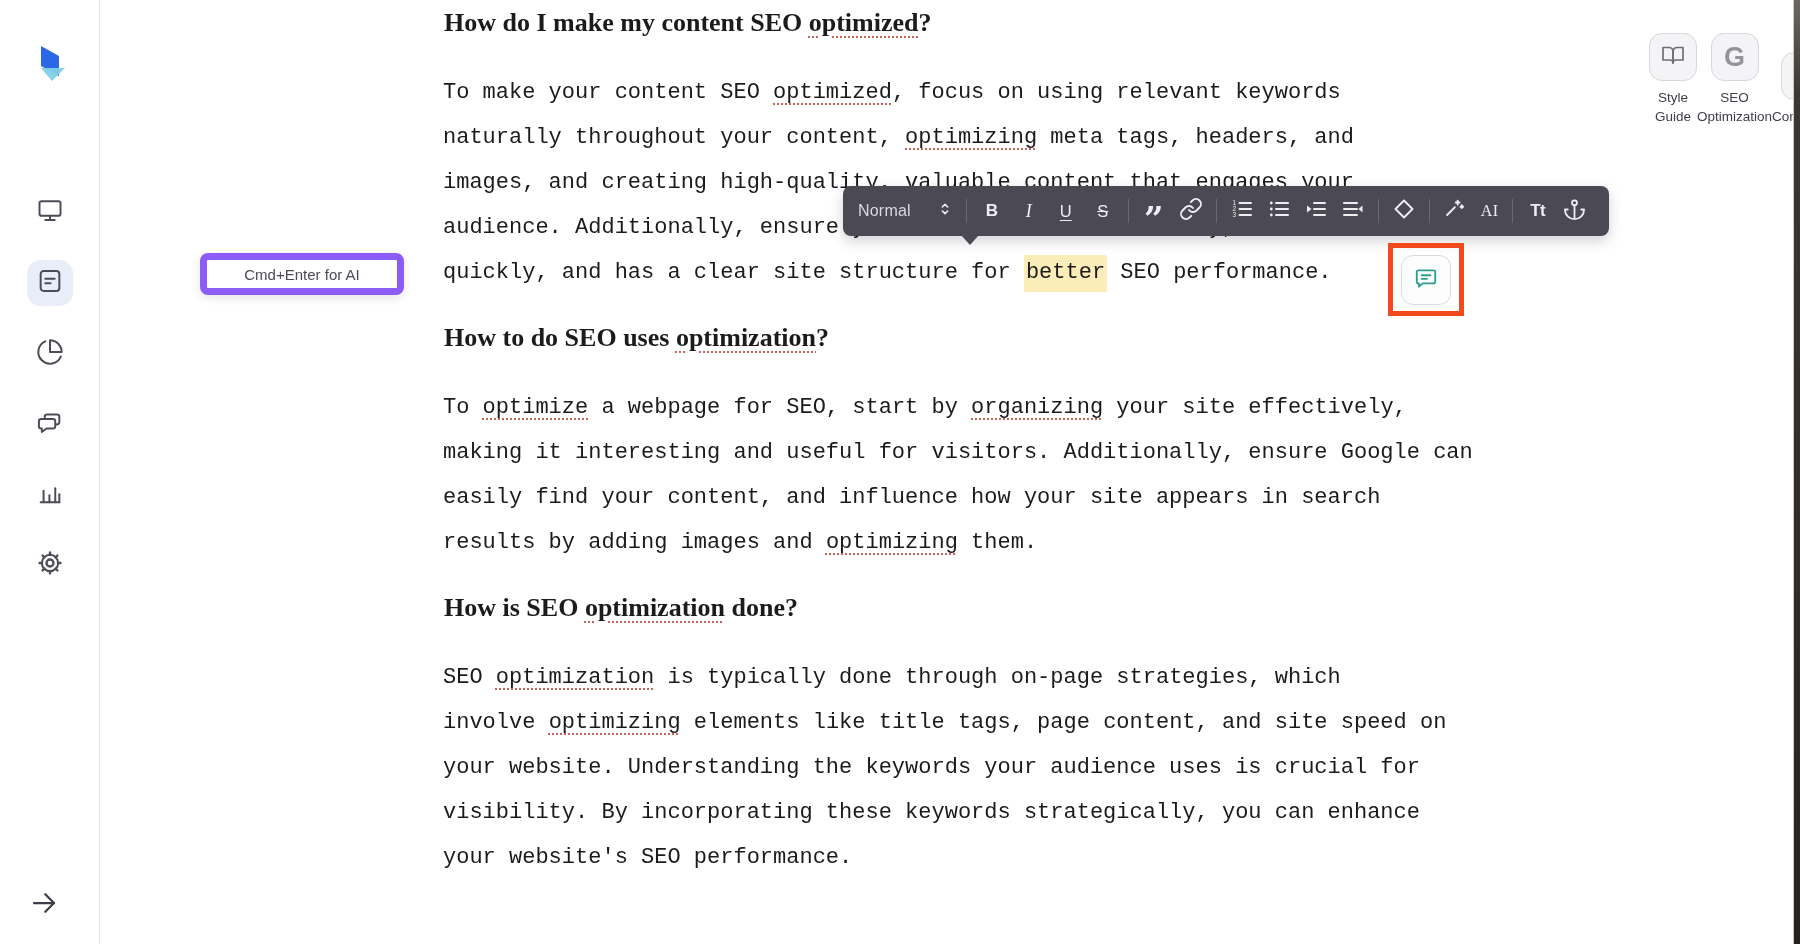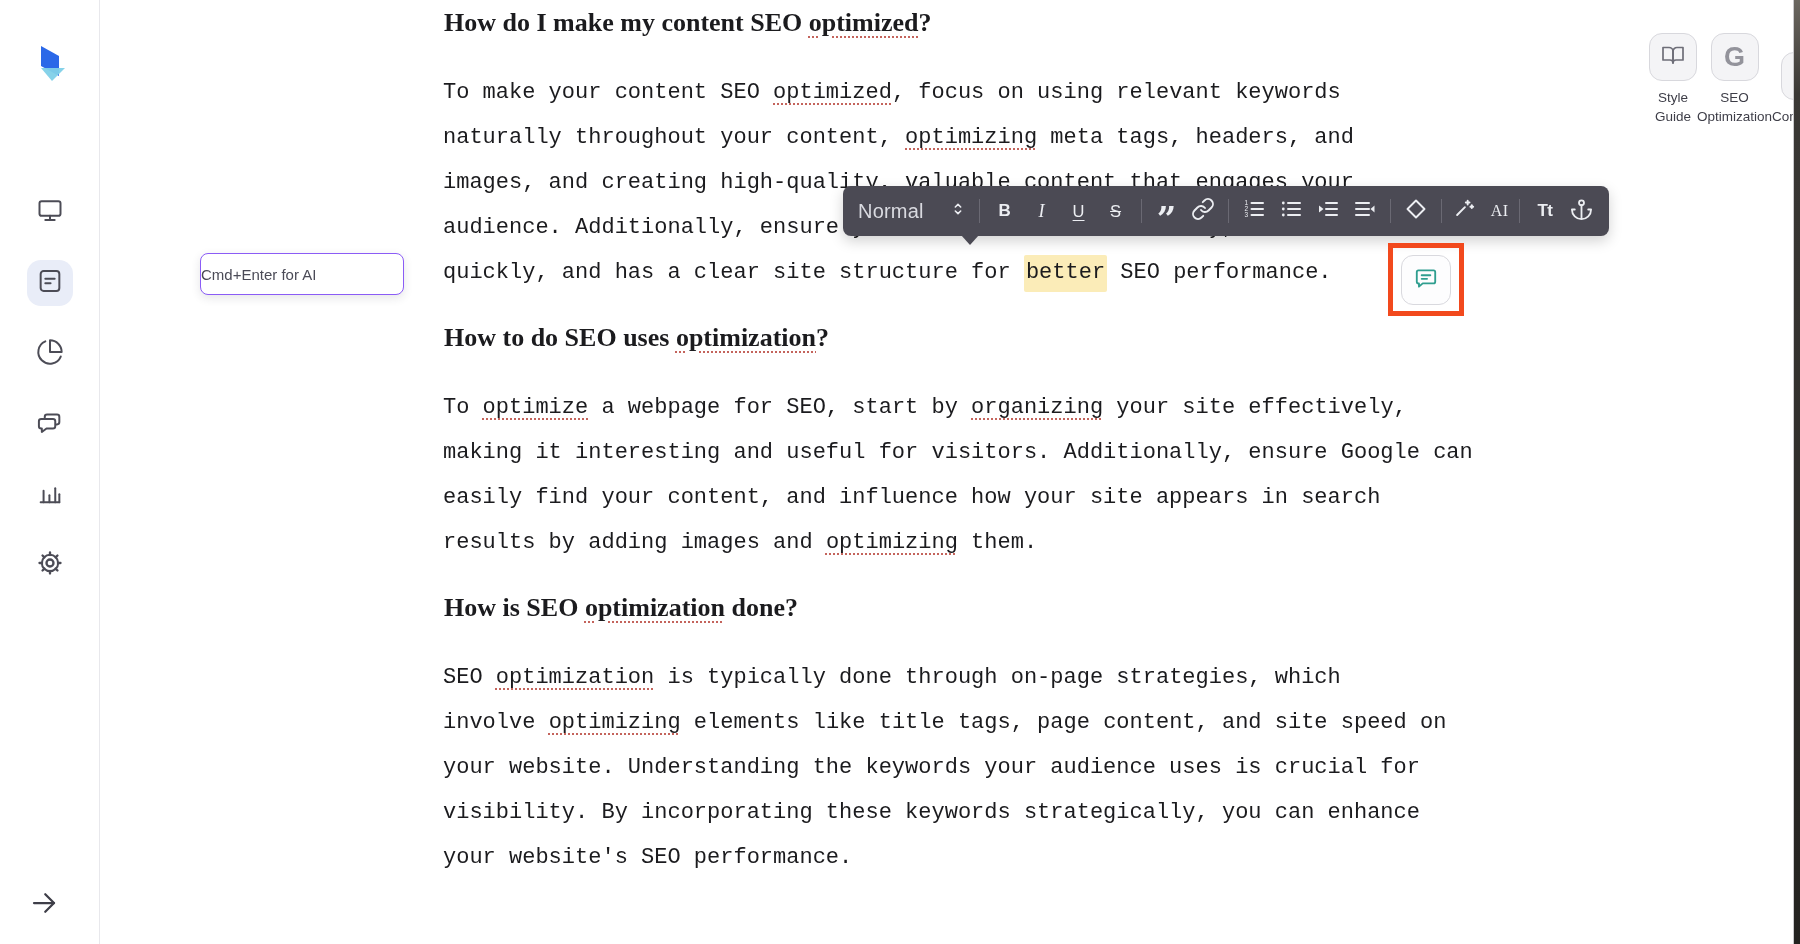--- a/index.html
+++ b/index.html
@@ -38,23 +38,23 @@
   .tline { height:45px; }
   .spell {
     text-decoration:underline dotted #c4645c;
     text-decoration-thickness:1.5px; text-underline-offset:5px;
   }
   .hilite { background:#fbecb8; padding:5px 2px 7px 2px; border-radius:2px;text-align:right; }
 
   
   .ai-tooltip {
     position:absolute; left:200px; top:253px; width:204px; height:42px;
-    background:#fff; border:1px solid #8b5cf6; border-radius:8px;
+    background:#fff; border:7px solid #8b5cf6; border-radius:8px;
     box-shadow:0 3px 10px rgba(40,40,60,.12);
-    display:flex; align-items:center; 
+    display:flex; align-items:center; justify-content:center;
     font-size:15px; color:#4b4b57;
   }
 
   
   .fmt-toolbar {
     position:absolute; left:843px; top:186px; height:50px; width:766px;
     background:#4b4a54; border-radius:8px;
     box-shadow:0 5px 14px rgba(0,0,0,.18);
     display:flex; align-items:center; padding:0 15px; gap:13px;
     color:#eceef2;
@@ -63,21 +63,21 @@
     position:absolute; bottom:-9px; left:118px; width:0; height:0;
     border-left:9px solid transparent; border-right:9px solid transparent;
     border-top:10px solid #4b4a54;
   }
   .tb-btn {
     display:flex; align-items:center; justify-content:center;
     min-width:24px; height:32px; cursor:pointer; border-radius:4px;
   }
   .tb-divider { width:1px; height:24px; background:#6a6973; }
   .tb-style { display:flex; align-items:center; gap:26px; cursor:pointer; }
-  .tb-style .style-label { font-size:20px; color:#d9dae0; letter-spacing:.2px; }
+  .tb-style .style-label { font-size:16px; color:#d9dae0; letter-spacing:.2px; }
   .tb-bold { font-weight:bold; font-size:17px; }
   .tb-italic { font-family:"Liberation Serif",serif; font-style:italic; font-size:18px; }
   .tb-underline { text-decoration:underline; font-size:16.5px; text-underline-offset:3px; }
   .tb-strike { text-decoration:line-through; font-size:16.5px; }
   .tb-quote { font-family:"DejaVu Serif",serif; font-size:34px; font-weight:bold; line-height:10px; padding-top:16px; }
   .tb-ai-wrap { display:flex; align-items:center; gap:16px; }
   .tb-ai-label { font-size:16px; letter-spacing:.5px; font-family:"Liberation Serif",serif; }
   .tb-tt { font-size:17px; font-weight:bold; letter-spacing:-.5px; }
   .fmt-toolbar svg { stroke:#eceef2; }
 

